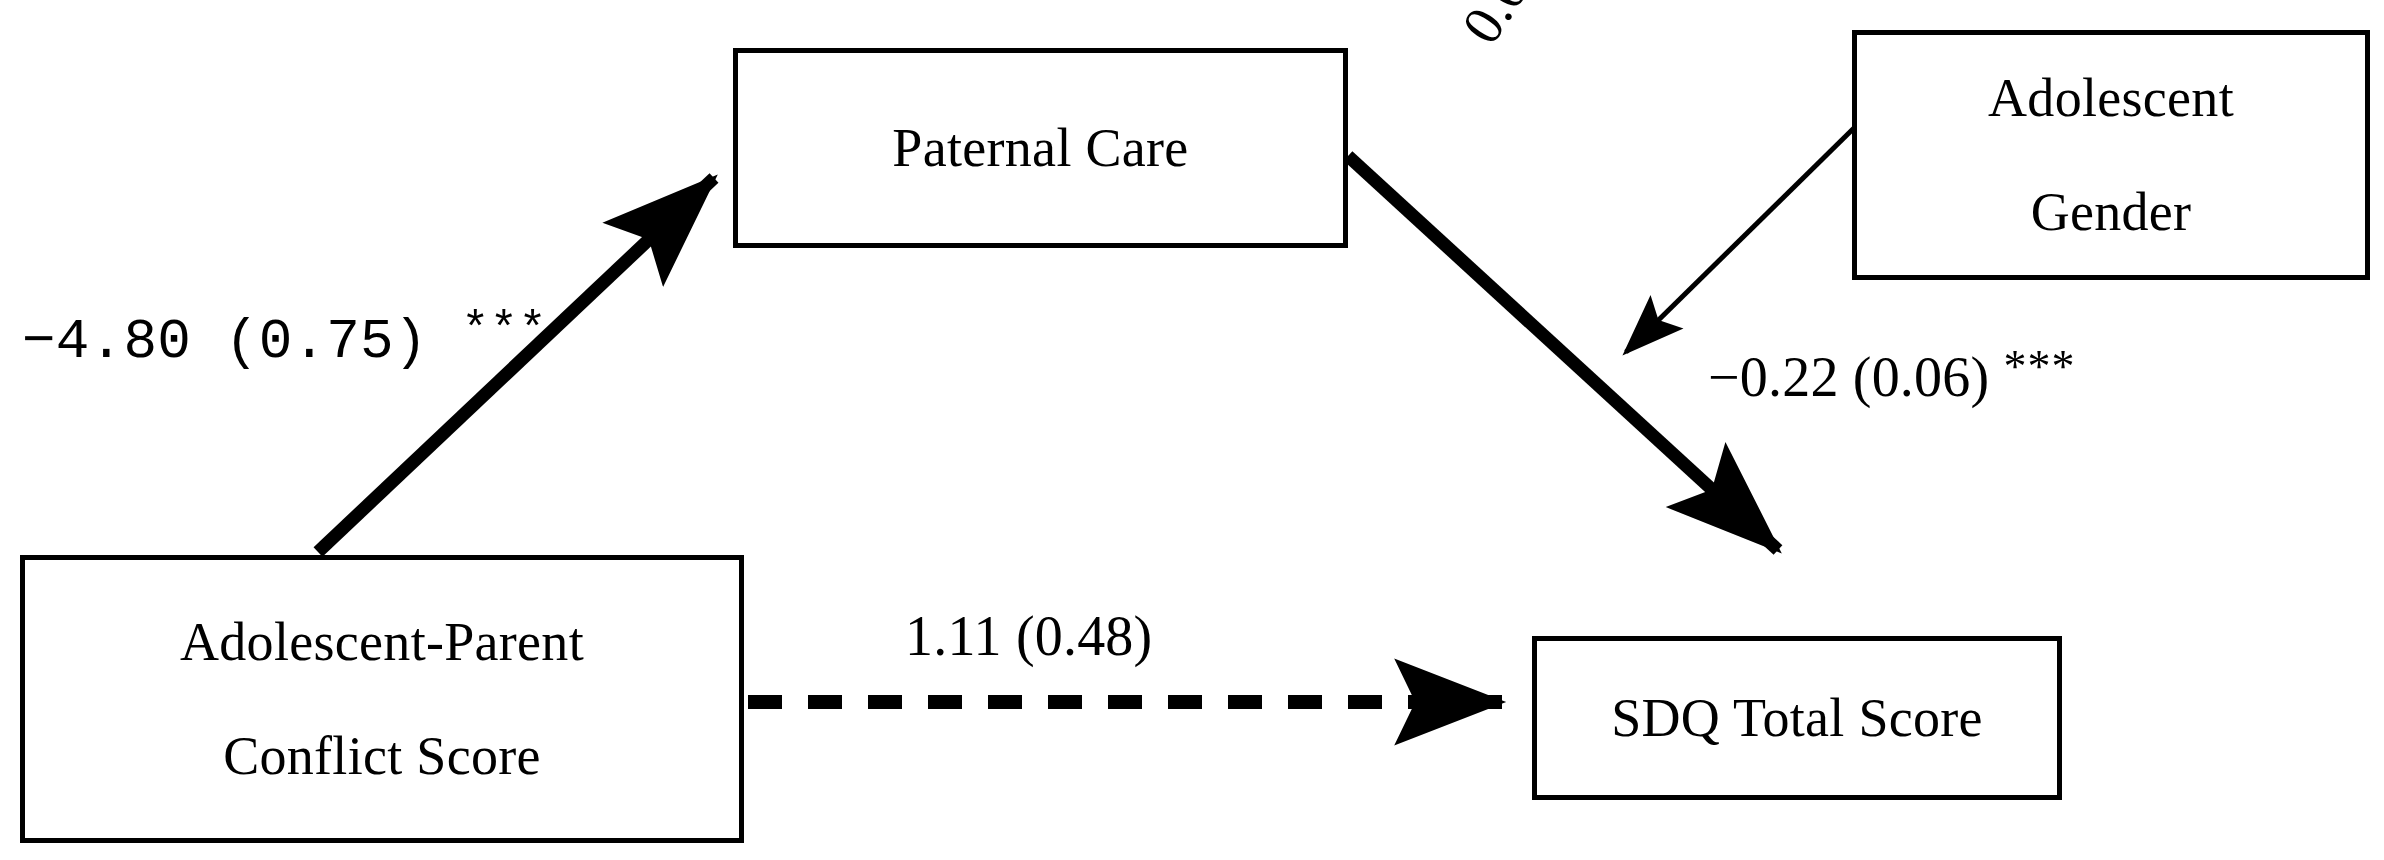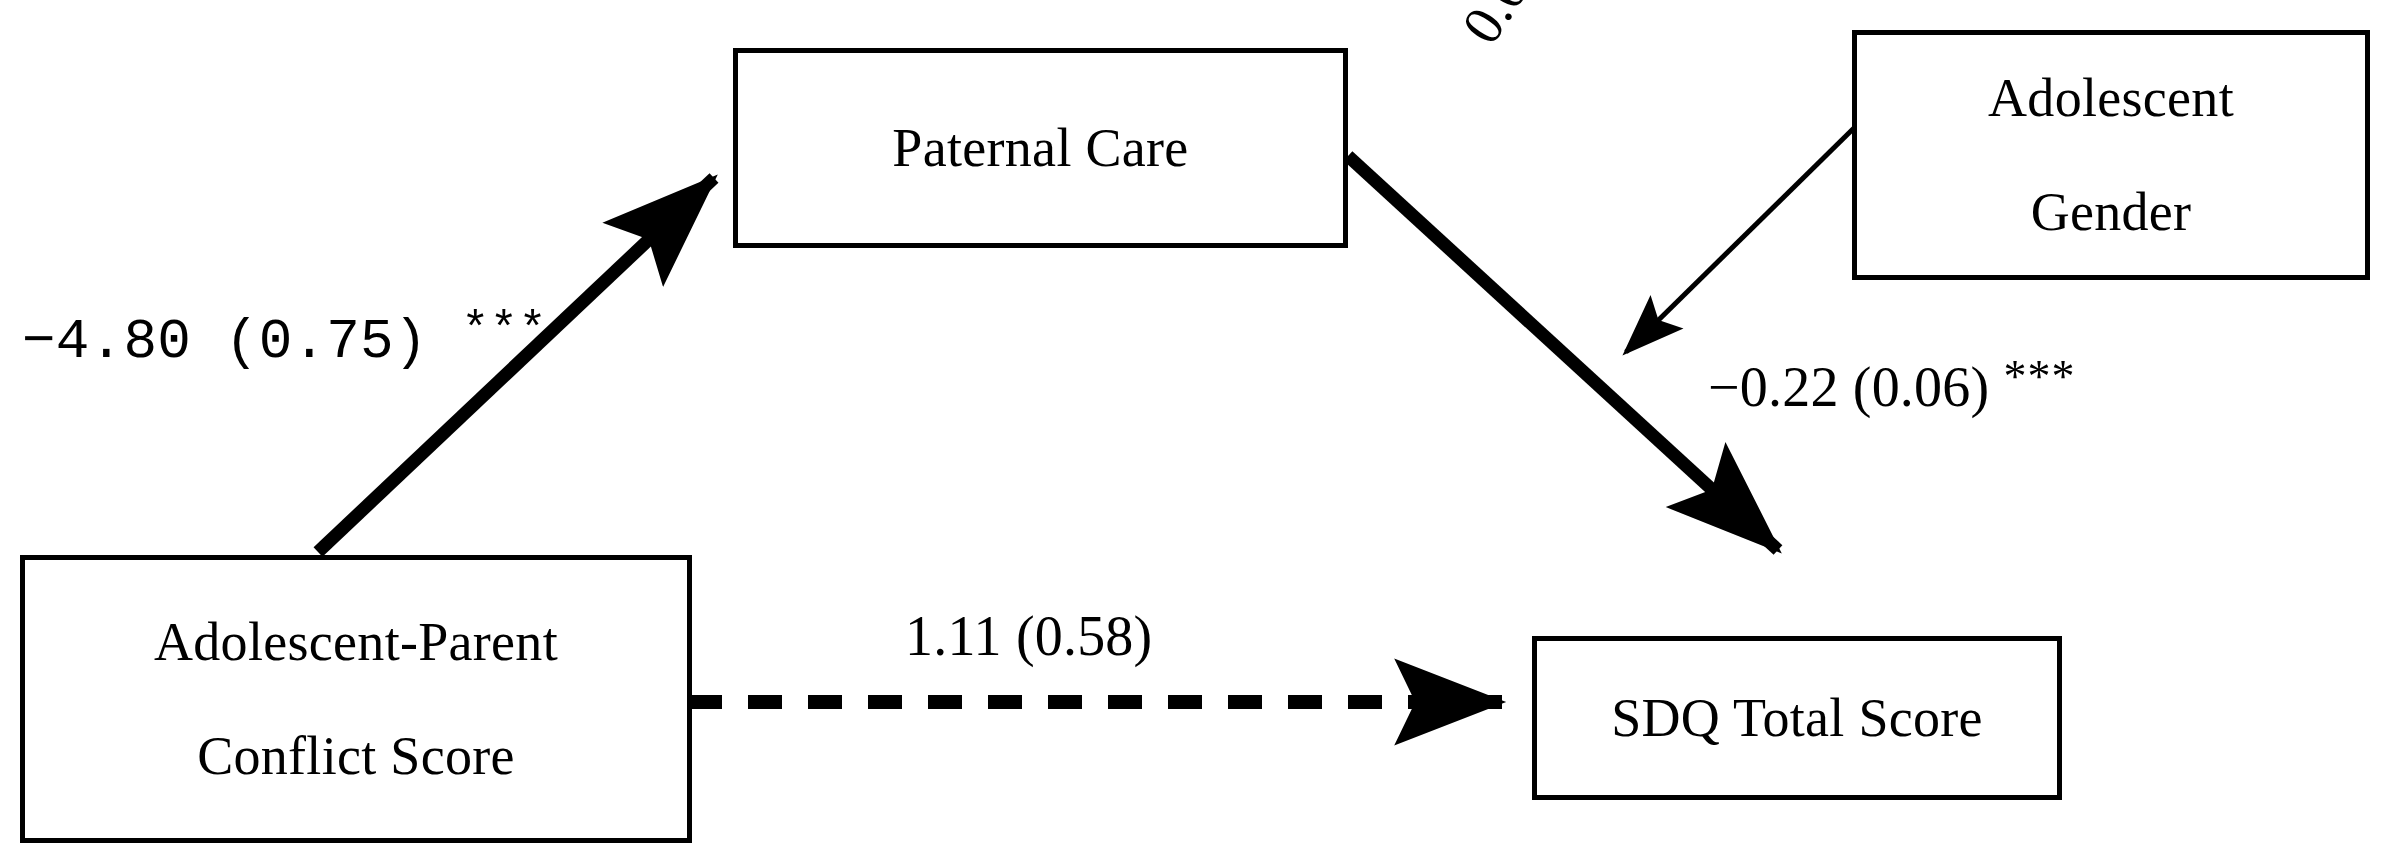--- a/index.html
+++ b/index.html
@@ -53,21 +53,21 @@
     z-index: 4;
     letter-spacing: 0.2px;
   }
   .path-label .stars {
     font-size: 46px;
     vertical-align: 14px;
     letter-spacing: 1px;
   }
   #label-a-m { left: 22px; top: 308px; font-family: Liberation Mono, monospace; }
   #label-direct { left: 905px; top: 608px; }
-  #label-m-y { left: 1708px; top: 354px; }
+  #label-m-y { left: 1708px; top: 344px; }
   #label-mod {
     left: 1452px;
     top: 22px;
     transform: rotate(-57deg);
     transform-origin: left top;
   }
 </style>
 </head>
 <body>
 
@@ -97,38 +97,38 @@
 
   <div class="node-box" id="node-paternal-care" style="left:733px; top:48px; width:615px; height:200px;align-items:center;">
     <span class="node-line">Paternal Care</span>
   </div>
 
   <div class="node-box" id="node-adolescent-gender" style="left:1852px; top:30px; width:518px; height:250px;">
     <span class="node-line">Adolescent</span>
     <span class="node-line">Gender</span>
   </div>
 
-  <div class="node-box" id="node-adolescent-parent-conflict-index" style="left:20px; top:555px; width:672px; height:288px;">
+  <div class="node-box" id="node-adolescent-parent-conflict-index" style="left:20px; top:555px; width:724px; height:288px;">
     <span class="node-line">Adolescent-Parent</span>
     <span class="node-line">Conflict Score</span>
   </div>
 
   <div class="node-box" id="node-sdq-total-score" style="left:1532px; top:636px; width:530px; height:164px;">
     <span class="node-line">SDQ Total Score</span>
   </div>
 
   <div class="path-label" id="label-a-m">
     <span>−4.80 (0.75) <span class="stars">***</span></span>
   </div>
 
   <div class="path-label" id="label-m-y">
     <span>−0.22 (0.06) <span class="stars">***</span></span>
   </div>
 
   <div class="path-label" id="label-direct">
-    <span>1.11 (0.58)</span>
+    <span>1.11 (0.48)</span>
   </div>
 
   <div class="path-label" id="label-mod">
     <span>0.04 (0.12)</span>
   </div>
 
 </div>
 
 </body></html>

